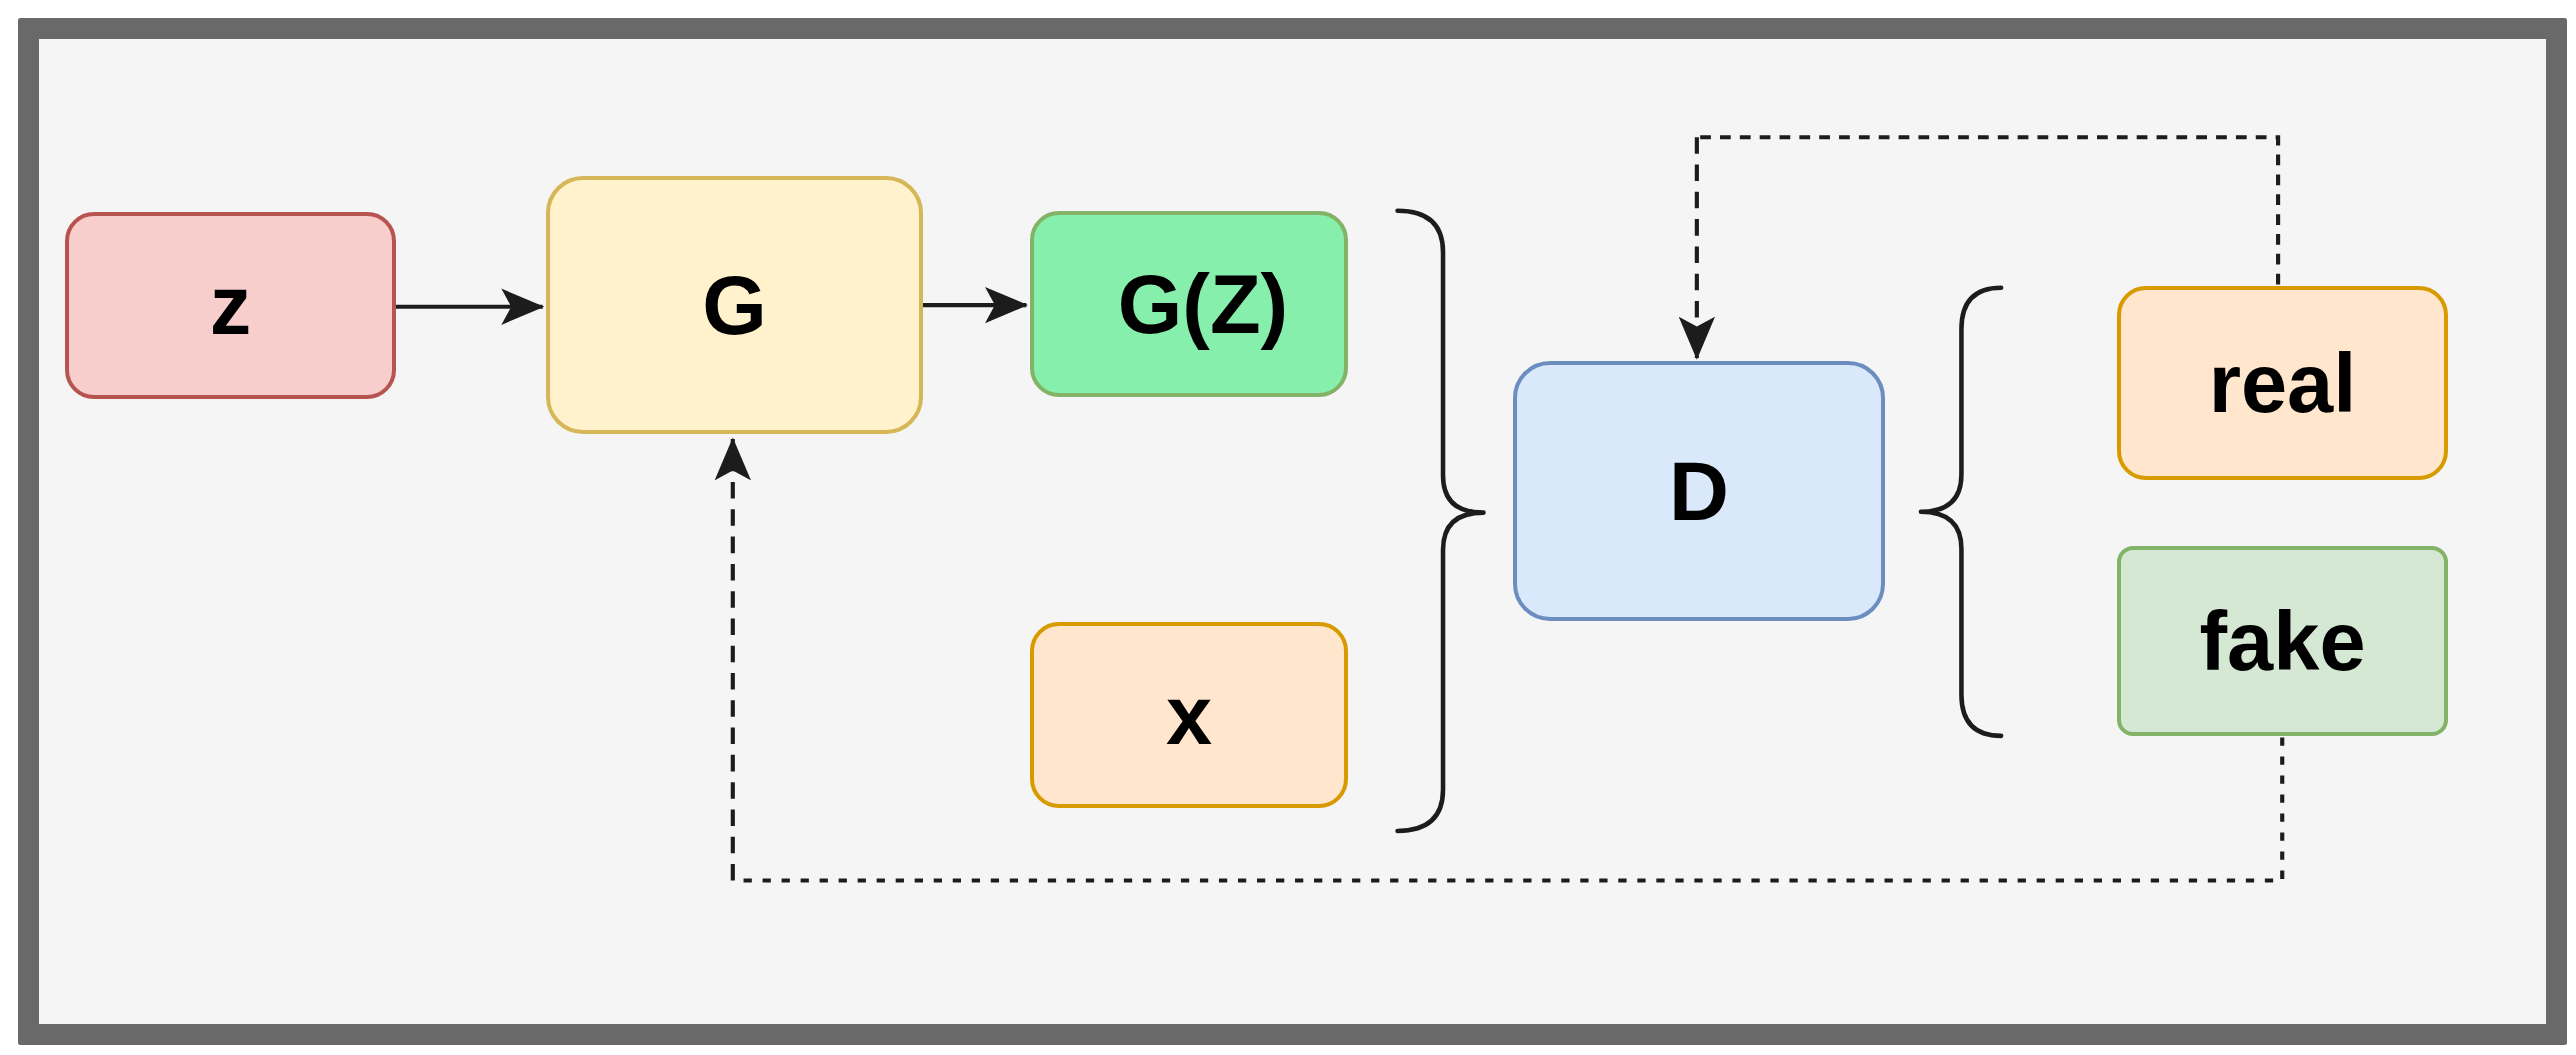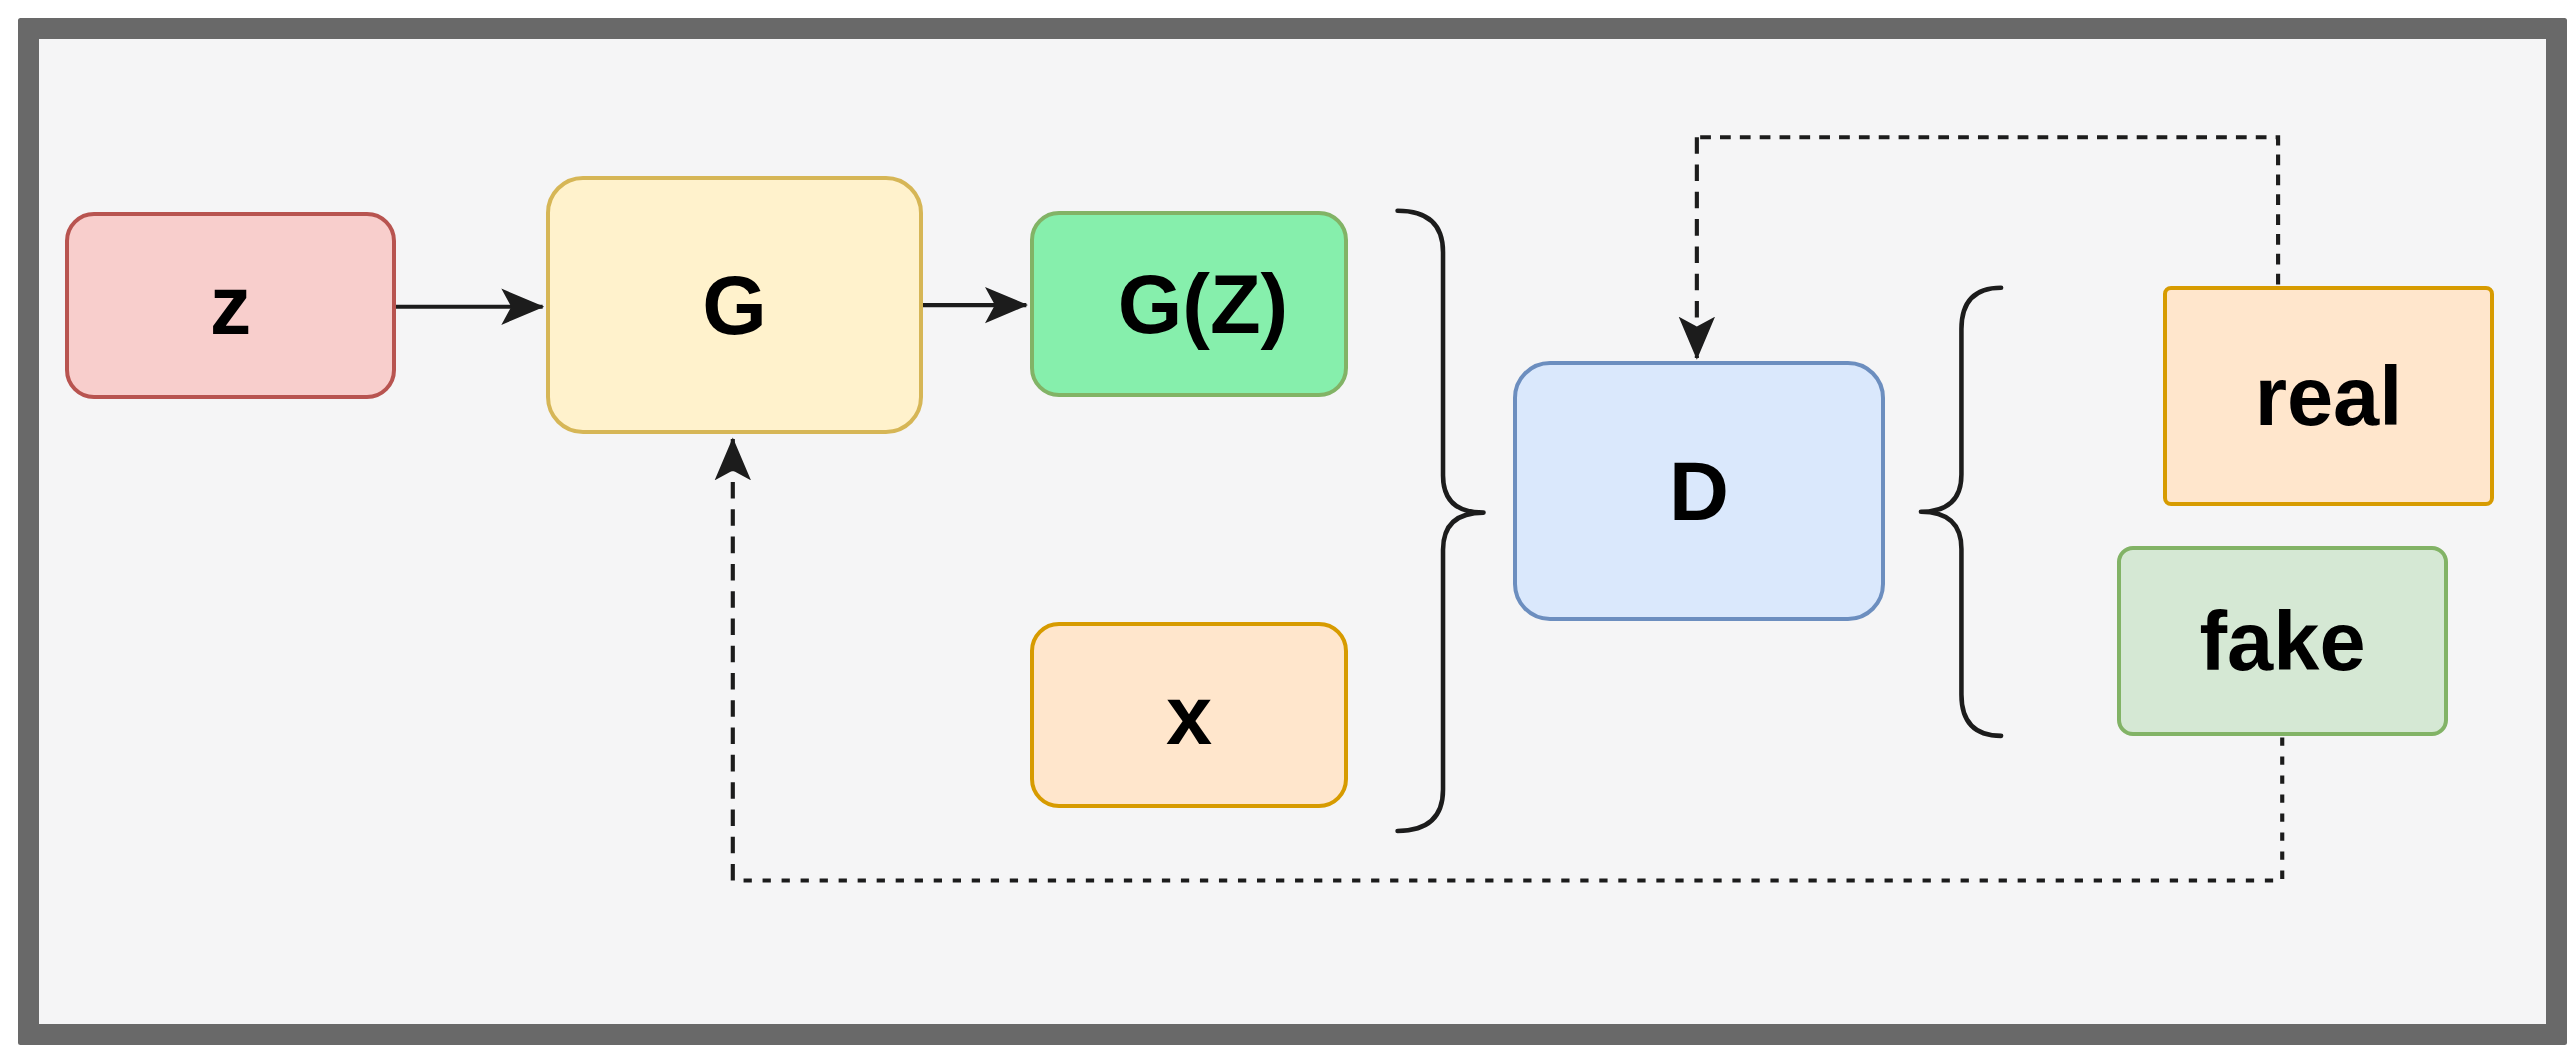--- a/index.html
+++ b/index.html
@@ -47,21 +47,21 @@
       </div>
       <div class="node" style="left: 1030px; top: 211px; width: 318px; height: 186px; background: #86efac; border-color: rgb(130, 179, 102); border-radius: 29px; padding-left: 28px;">
         <span class="node-label">G(Z)</span>
       </div>
       <div class="node" style="left: 1030px; top: 622px; width: 318px; height: 186px; background: rgb(255, 230, 204); border-color: rgb(215, 155, 0); border-radius: 29px;">
         <span class="node-label">x</span>
       </div>
       <div class="node" style="left: 1513px; top: 361px; width: 372px; height: 260px; background: rgb(218, 232, 252); border-color: rgb(108, 142, 191); border-radius: 37px;">
         <span class="node-label">D</span>
       </div>
-      <div class="node" style="left: 2117px; top: 286px; width: 331px; height: 220px; background: rgb(255, 230, 204); border-color: rgb(215, 155, 0); border-radius: 8px; margin-left: 46px;">
+      <div class="node" style="left: 2117px; top: 286px; width: 331px; height: 194px; background: rgb(255, 230, 204); border-color: rgb(215, 155, 0); border-radius: 29px;">
         <span class="node-label">real</span>
       </div>
       <div class="node" style="left: 2117px; top: 546px; width: 331px; height: 190px; background: rgb(213, 232, 212); border-color: rgb(130, 179, 102); border-radius: 16px;">
         <span class="node-label">fake</span>
       </div>
     </div>
 </div>
 
 
 </body></html>

